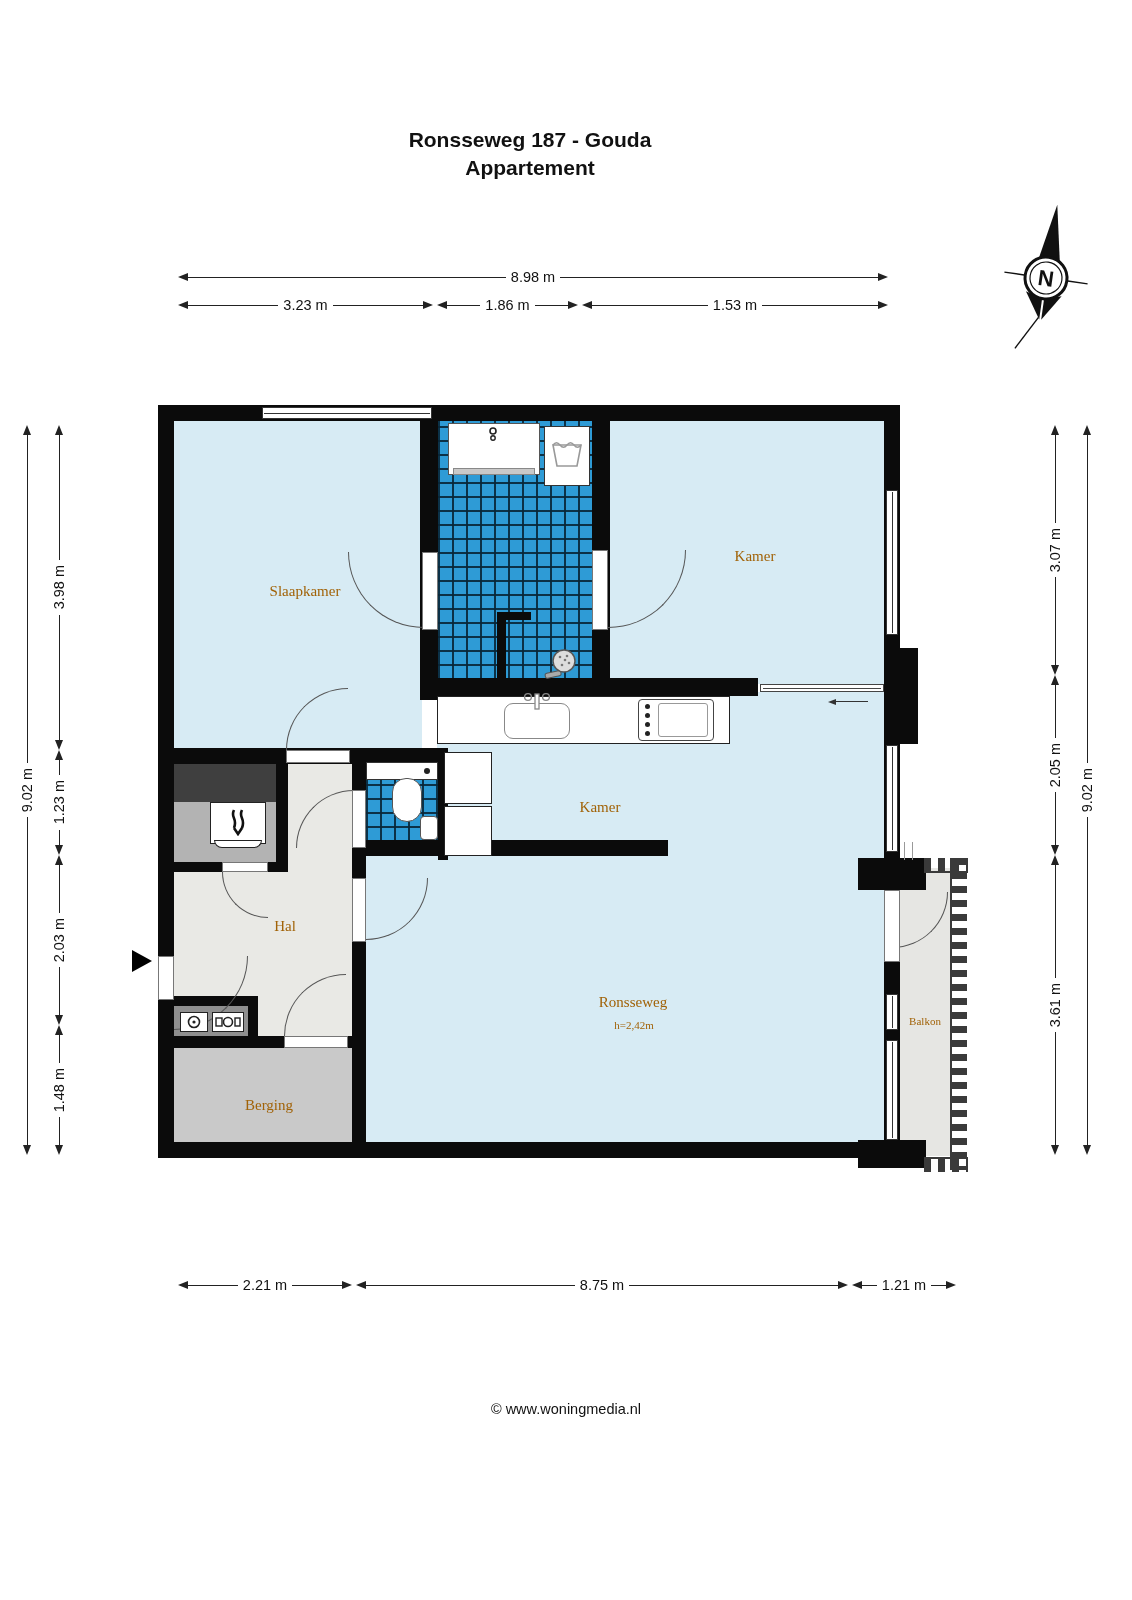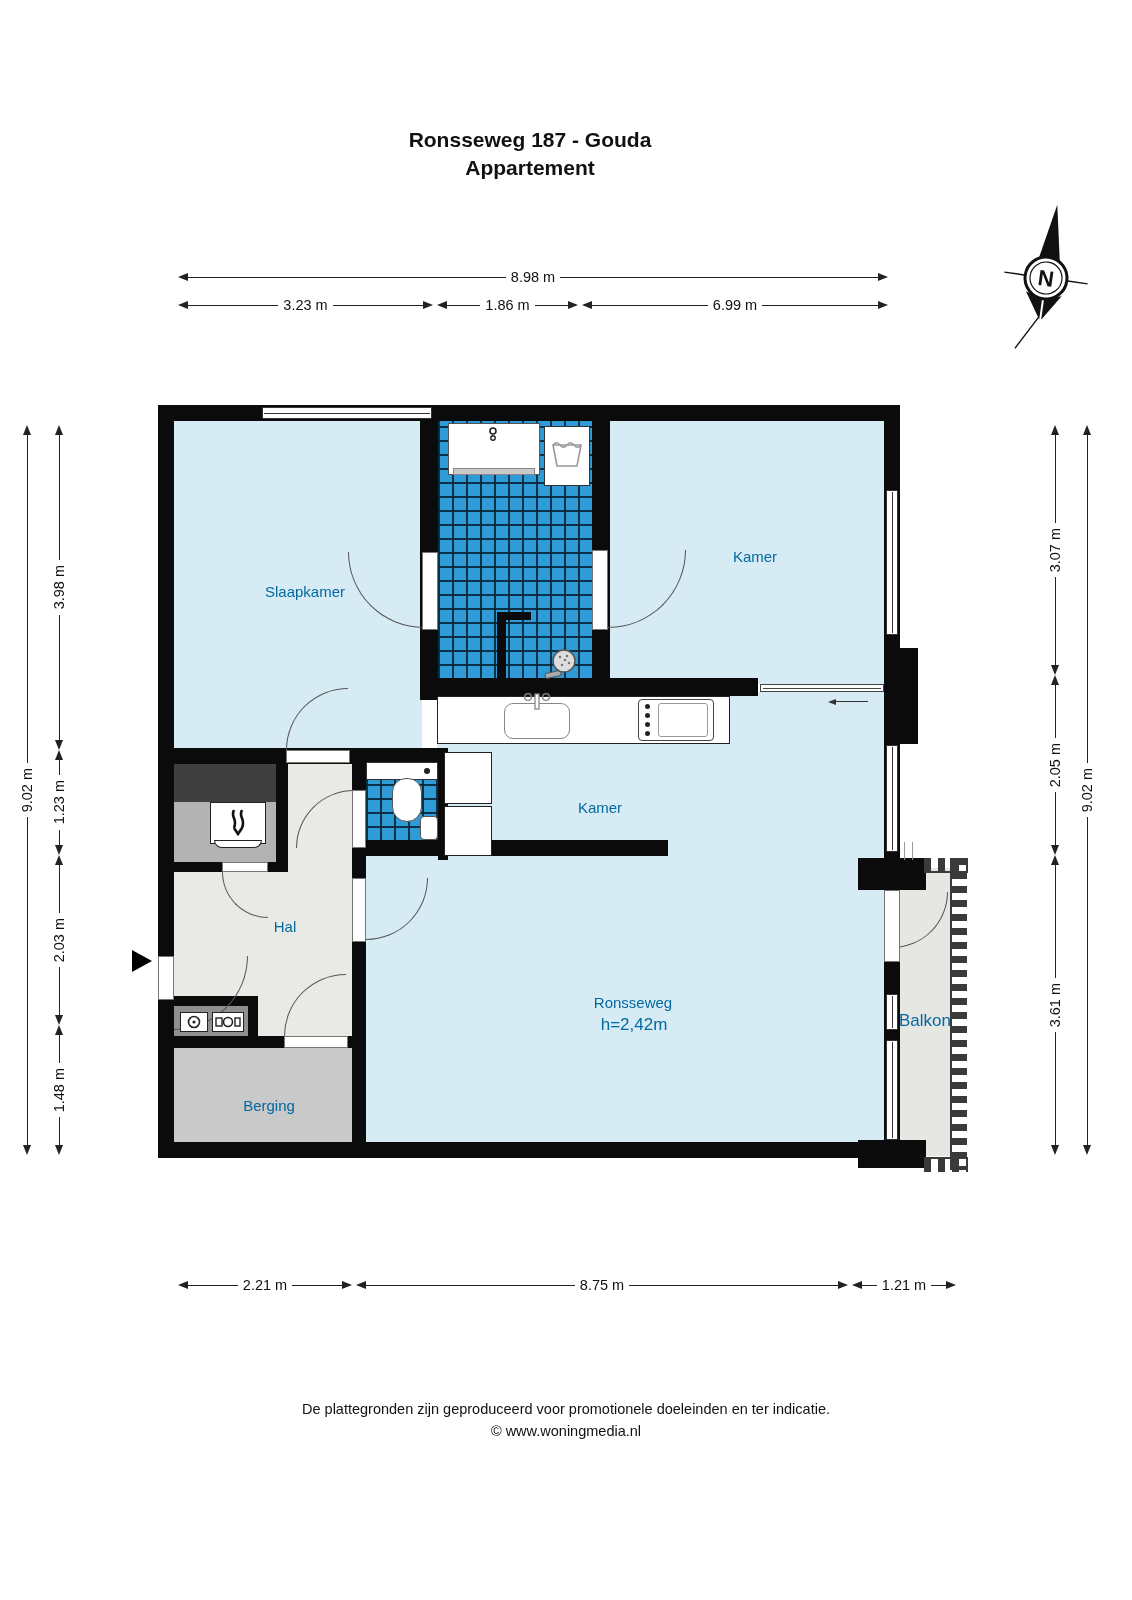--- a/index.html
+++ b/index.html
@@ -20,22 +20,22 @@
   .leaf{position:absolute;background:#fff;border:1px solid #777;box-sizing:border-box;}
   .arc{position:absolute;box-sizing:border-box;}
   .arc-bl{border-left:1.5px solid #555;border-bottom:1.5px solid #555;border-bottom-left-radius:100%;}
   .arc-br{border-right:1.5px solid #555;border-bottom:1.5px solid #555;border-bottom-right-radius:100%;}
   .arc-tl{border-left:1.5px solid #555;border-top:1.5px solid #555;border-top-left-radius:100%;}
   .win{position:absolute;background:#fff;border:1px solid #333;box-sizing:border-box;}
   .win .gl{position:absolute;background:#333;}
   .winv .gl{left:50%;top:1px;bottom:1px;width:1px;margin-left:-.5px;}
   .winh .gl{top:50%;left:1px;right:1px;height:1px;margin-top:-.5px;}
   .fix{position:absolute;background:#fff;border:1.4px solid #555;box-sizing:border-box;}
-  .rlab{position:absolute;transform:translate(-50%,-50%);font-size:15px;white-space:nowrap;color:#0369a1;}
-  .rlab.small{font-size:17px;}
+  .rlab{position:absolute;transform:translate(-50%,-50%);font-size:15px;white-space:nowrap;color:#a16207;font-family:Liberation Serif, serif;}
+  .rlab.small{font-size:11px;}
   
   .dimh{position:absolute;display:flex;align-items:center;height:14px;}
   .dimh .ln{flex:1;height:0;border-top:1.4px solid #222;}
   .dimv{position:absolute;display:flex;flex-direction:column;align-items:center;width:14px;}
   .dimv .ln{flex:1;width:0;border-left:1.4px solid #222;}
   .dlab{padding:0 5px;font-size:14.5px;line-height:1;color:#111;white-space:nowrap;}
   .dimv .dlab{padding:5px 0;writing-mode:vertical-rl;transform:rotate(180deg);}
   .ar{width:0;height:0;}
   .ar-l{border-top:4.5px solid transparent;border-bottom:4.5px solid transparent;border-right:10px solid #222;}
   .ar-r{border-top:4.5px solid transparent;border-bottom:4.5px solid transparent;border-left:10px solid #222;}
@@ -260,21 +260,21 @@
   <div class="dimh" style="left:437px;top:298px;width:141px">
     <div class="ar ar-l"></div>
       <div class="ln"></div>
     <div class="dlab">1.86 m</div>
     <div class="ln"></div>
       <div class="ar ar-r"></div>
   </div>
   <div class="dimh" style="left:582px;top:298px;width:306px">
     <div class="ar ar-l"></div>
       <div class="ln"></div>
-    <div class="dlab">6.99 m</div>
+    <div class="dlab">1.53 m</div>
     <div class="ln"></div>
       <div class="ar ar-r"></div>
   </div>
 
   <div class="dimh" style="left:178px;top:1278px;width:174px">
     <div class="ar ar-l"></div>
       <div class="ln"></div>
     <div class="dlab">2.21 m</div>
     <div class="ln"></div>
       <div class="ar ar-r"></div>
@@ -356,17 +356,16 @@
 
   <div class="dimv" style="left:1080px;top:425px;height:730px">
     <div class="ar ar-u"></div>
       <div class="ln"></div>
     <div class="dlab">9.02 m</div>
     <div class="ln"></div>
       <div class="ar ar-d"></div>
   </div>
 
   <div class="footer">
-    <div>De plattegronden zijn geproduceerd voor promotionele doeleinden en ter indicatie.</div>
     <div>© www.woningmedia.nl</div>
   </div>
 
 </div>
 
 </body></html>

